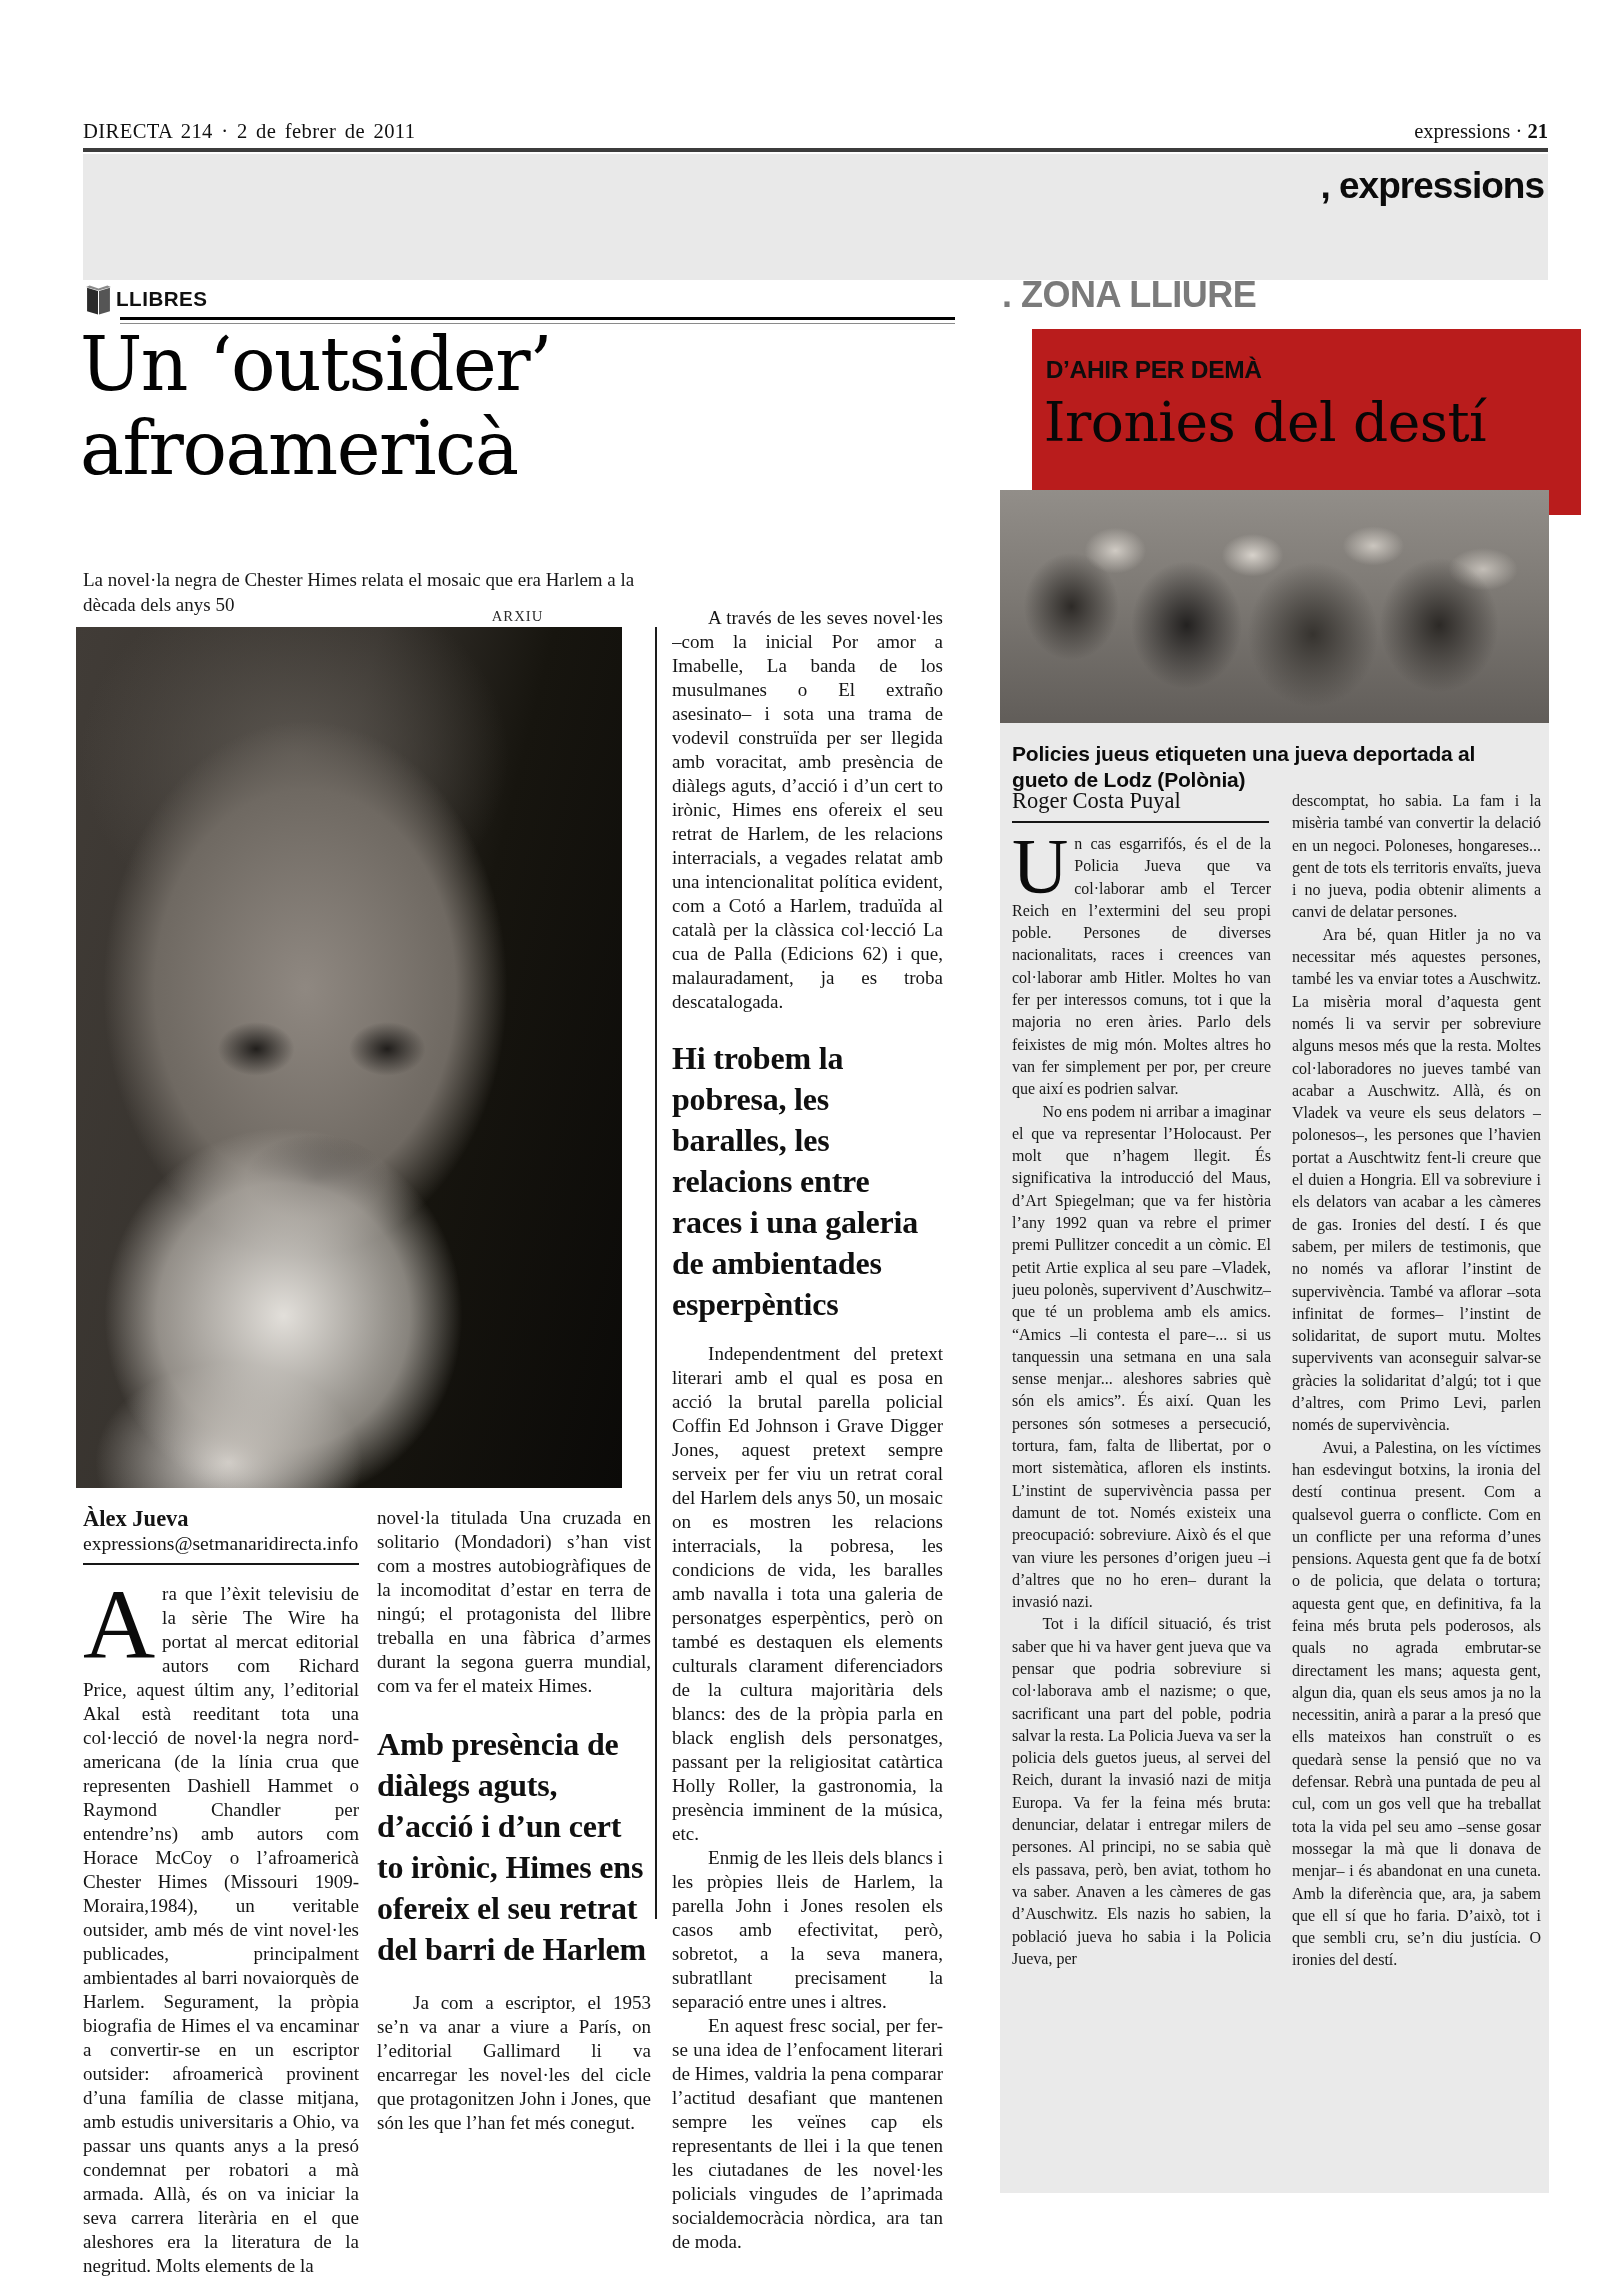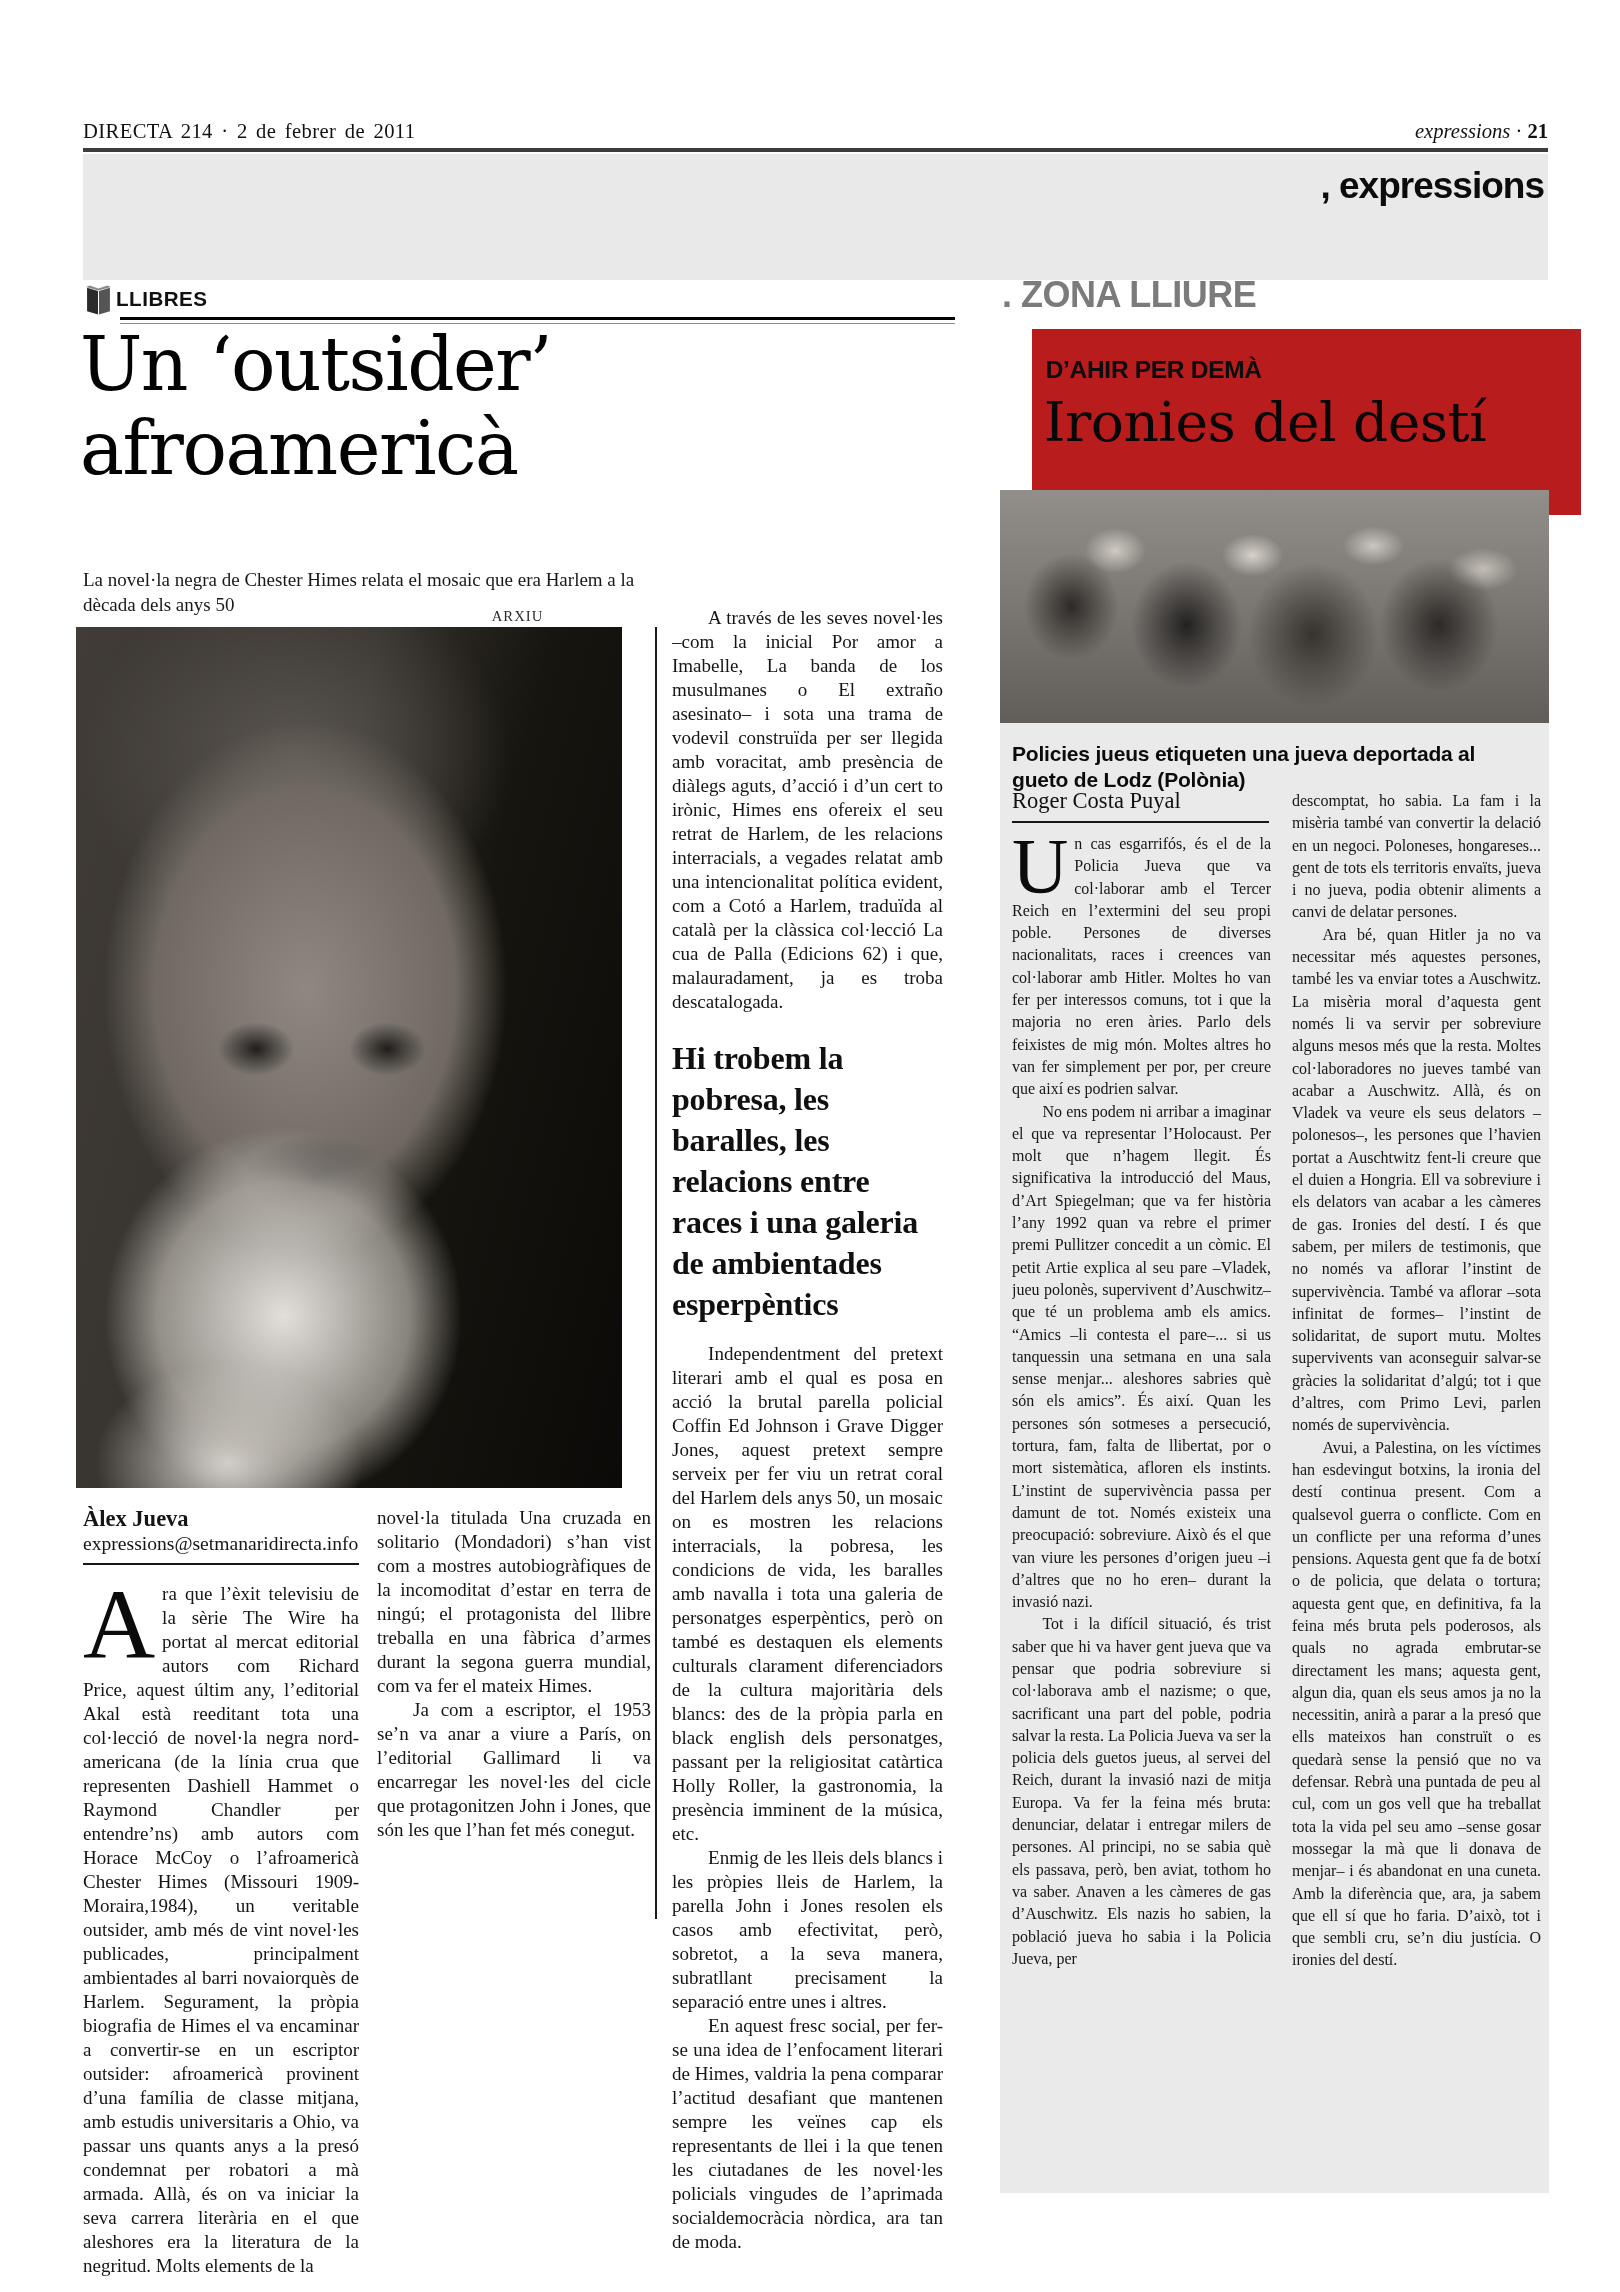--- a/index.html
+++ b/index.html
@@ -3,21 +3,21 @@
 <meta charset="utf-8">
 <style>
   html,body{margin:0;padding:0;background:#c7c7c7;}
   .page{position:relative;width:1620px;height:2293px;background:#ffffff;overflow:hidden;
         font-family:"Liberation Serif",serif;color:#1a1a1a;}
   .abs{position:absolute;}
 
   
   .mast-left{left:83px;top:120px;font-size:20.6px;letter-spacing:0.4px;word-spacing:2.9px;color:#111;}
   .mast-right{right:72px;top:120px;font-size:20.6px;color:#111;text-align:right;}
-  .mast-right .it{font-style:italic;}
+  .mast-right .it{}
   .mast-right .pg{font-weight:bold;}
   .mast-rule{left:83px;top:148px;width:1465px;height:3.9px;background:#3c3c3c;}
   .band{left:83px;top:154px;width:1465px;height:126px;background:#e9e9e9;}
   .banner-txt{right:76px;top:165px;font-family:"Liberation Sans",sans-serif;font-weight:bold;
               font-size:37px;letter-spacing:-1px;color:#0c0c0c;}
 
   
   .kicker-row{left:83px;top:284px;width:872px;}
   .kicker-icon{position:absolute;left:0;top:0;width:31px;height:33px;}
   .kicker-label{position:absolute;left:33px;top:2.9px;font-family:"Liberation Sans",sans-serif;
@@ -129,20 +129,21 @@
 
   <div class="abs body-col col1">
     <div class="byname">Àlex Jueva</div>
     <div class="bymail">expressions@setmanaridirecta.info</div>
     <div class="byrule"></div>
     <p style="margin:0"><span class="dropcap">A</span><span>ra que l’èxit televisiu de la sèrie The Wire ha portat al mercat editorial autors com Richard Price, aquest últim any, l’editorial Akal està reeditant tota una col·lecció de novel·la negra nord-americana (de la línia crua que representen Dashiell Hammet o Raymond Chandler per entendre’ns) amb autors com Horace McCoy o l’afroamericà Chester Himes (Missouri 1909-Moraira,1984), un veritable outsider, amb més de vint novel·les publicades, principalment ambientades al barri novaiorquès de Harlem. Segurament, la pròpia biografia de Himes el va encaminar a convertir-se en un escriptor outsider: afroamericà provinent d’una família de classe mitjana, amb estudis universitaris a Ohio, va passar uns quants anys a la presó condemnat per robatori a mà armada. Allà, és on va iniciar la seva carrera literària en el que aleshores era la literatura de la negritud. Molts elements de la</span></p>
   </div>
 
   <div class="abs body-col col2">
     <p style="margin:0">novel·la titulada Una cruzada en solitario (Mondadori) s’han vist com a mostres autobiogràfiques de la incomoditat d’estar en terra de ningú; el protagonista del llibre treballa en una fàbrica d’armes durant la segona guerra mundial, com va fer el mateix Himes.</p>
+    <div class="pullquote q2">Amb presència de diàlegs aguts, d’acció i d’un cert to irònic, Himes ens ofereix el seu retrat del barri de Harlem</div>
     <p style="margin:0" class="ind">Ja com a escriptor, el 1953 se’n va anar a viure a París, on l’editorial Gallimard li va encarregar les novel·les del cicle que protagonitzen John i Jones, que són les que l’han fet més conegut.</p>
   </div>
 
   <div class="abs body-col col3">
     <p style="margin:0" class="ind">A través de les seves novel·les –com la inicial Por amor a Imabelle, La banda de los musulmanes o El extraño asesinato– i  sota una trama de vodevil construïda per ser llegida amb voracitat, amb presència de diàlegs aguts, d’acció i d’un cert to irònic, Himes ens ofereix el seu retrat de Harlem, de les relacions interracials, a vegades relatat amb una intencionalitat política evident, com a Cotó a Harlem, traduïda al català per la clàssica col·lecció La cua de Palla (Edicions 62) i que, malauradament, ja es troba descatalogada.</p>
     <div class="pullquote q3">Hi trobem la pobresa, les baralles, les relacions entre races i una galeria de ambientades esperpèntics</div>
     <p style="margin:0" class="ind">Independentment del pretext literari amb el qual es posa en acció la brutal parella policial Coffin Ed Johnson i Grave Digger Jones, aquest pretext sempre serveix per fer viu un retrat coral del Harlem dels anys 50, un mosaic on es mostren les relacions interracials, la pobresa, les condicions de vida, les baralles amb navalla i tota una galeria de personatges esperpèntics, però on també es destaquen els elements culturals clarament diferenciadors de la cultura majoritària dels blancs: des de la pròpia parla en black english dels personatges, passant per la religiositat catàrtica Holly Roller, la gastronomia, la presència imminent de la música, etc.</p>
     <p style="margin:0" class="ind">Enmig de les lleis dels blancs i les pròpies lleis de Harlem, la parella John i Jones resolen els casos amb efectivitat, però, sobretot, a la seva manera, subratllant precisament la separació entre unes i altres.</p>
     <p style="margin:0" class="ind">En aquest fresc social, per fer-se una idea de l’enfocament literari de Himes, valdria la pena comparar l’actitud desafiant que mantenen sempre les veïnes cap els representants de llei i la que tenen les ciutadanes de les novel·les policials vingudes de l’aprimada socialdemocràcia nòrdica, ara tan de moda.</p>
   </div>

